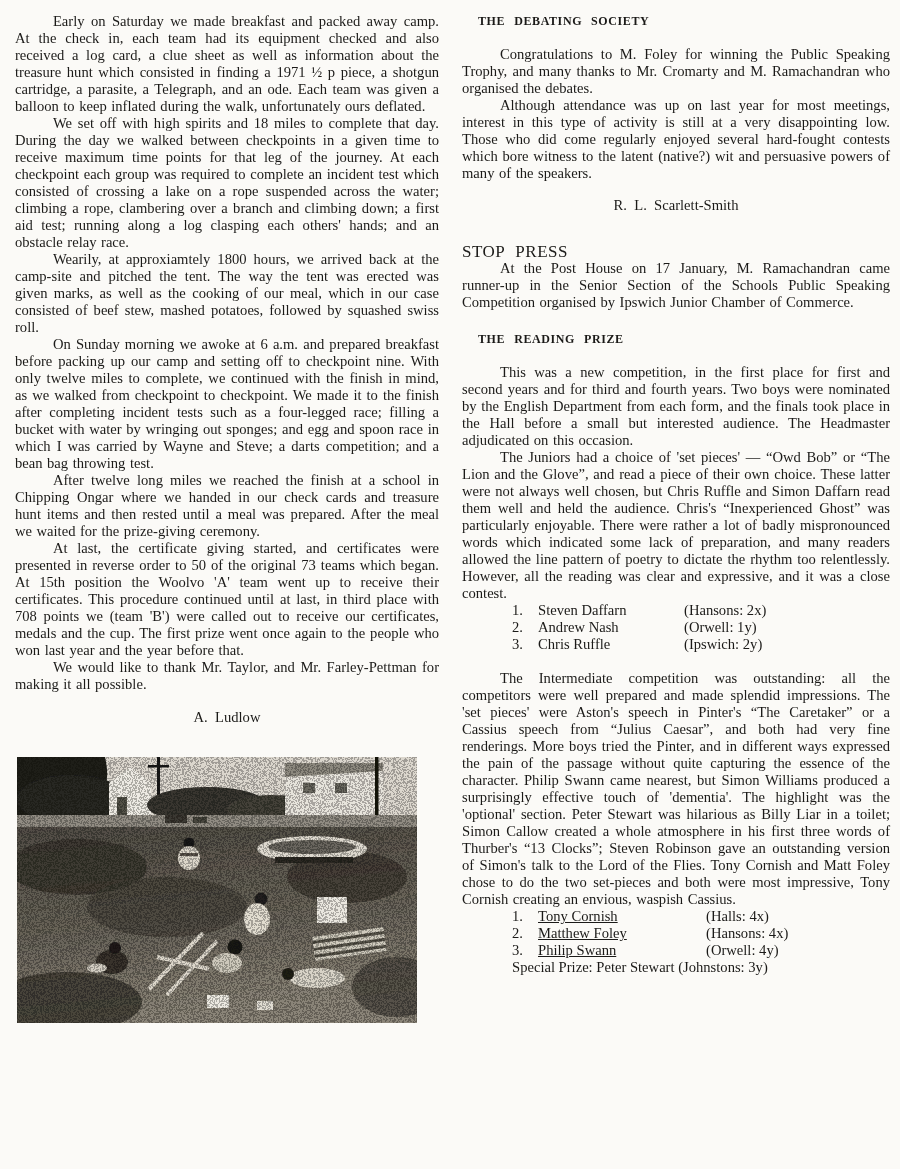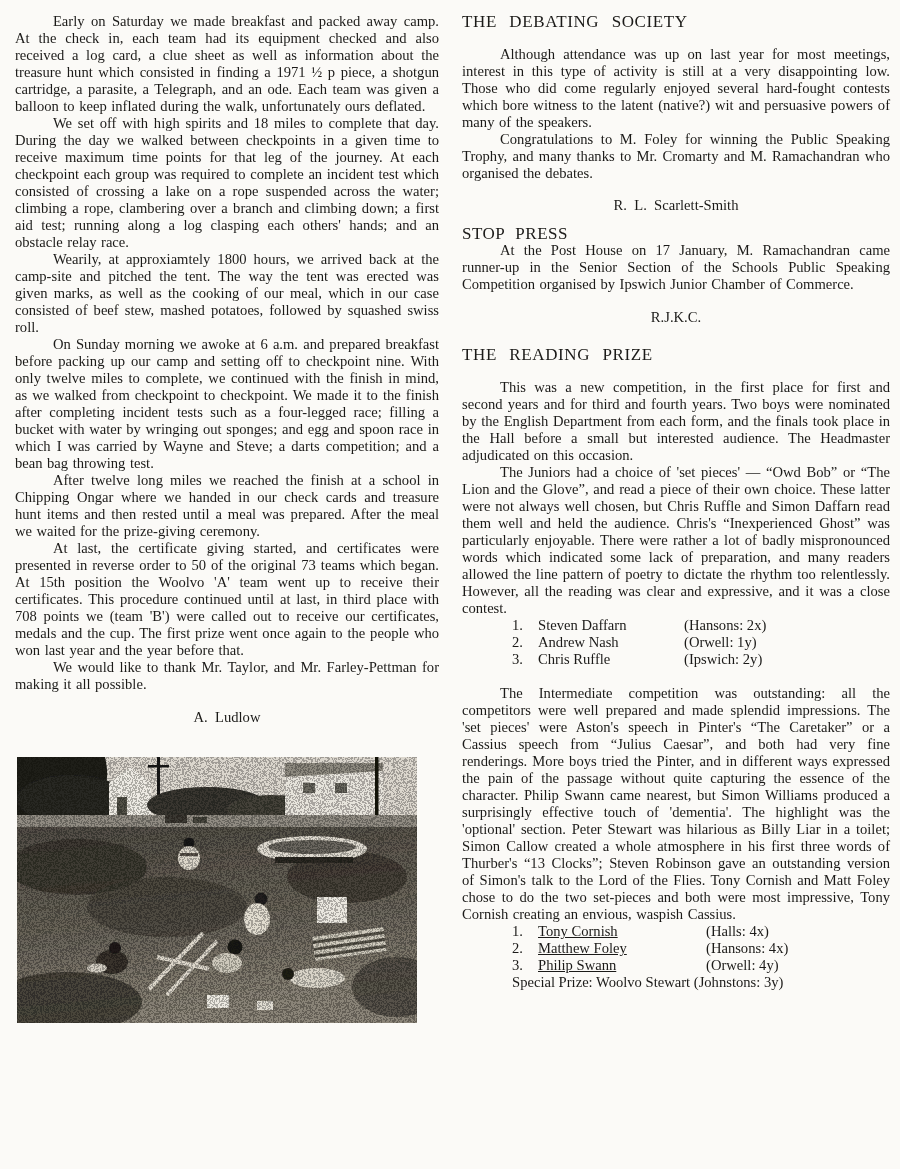--- a/index.html
+++ b/index.html
@@ -21,37 +21,37 @@
   .col{box-sizing:border-box;}
   .col-left{width:427px;margin-right:23px;}
   .col-right{width:431px;}
   .para{
     margin:0;
     text-align:justify;
     text-indent:2.6em;
     word-spacing:.06em;
   }
   .heading{
-    font-size:17px;
-    font-weight:normal;
+    font-size:12px;
+    font-weight:bold;
     letter-spacing:.6px;
     word-spacing:.45em;
-    margin:0 0 16px 0;
+    margin:0 0 16px 16px;
   }
   .heading.reading{margin-top:20px;margin-bottom:16px;}
   .subheading{
     font-size:17px;
     font-weight:normal;
     letter-spacing:.5px;
     word-spacing:.35em;
     margin:0;
   }
   .signature{
     text-align:center;
-    margin:15px 0 11px 0;
+    margin:15px 0 29px 0;
     word-spacing:.25em;
   }
   .signature.rjkc{margin:16px 0 20px 0;}
   .signature.pbr{margin:27px 0 0 0;}
   .signature.ludlow{margin:16px 0 0 0;}
   .stop-press-block{margin-top:6px;}
   .results{margin:0;padding:0;}
   .results.gap-bottom{margin-bottom:17px;}
   .result-row{display:flex;margin-left:50px;}
   .res-num{width:26px;flex:none;}
@@ -159,28 +159,27 @@
           <rect x="190" y="238" width="22" height="13" fill="#e8e5dd"></rect>
           <rect x="240" y="244" width="16" height="9" fill="#ddd9d0"></rect>
         </g>
       </svg>
     </figure>
   </div>
 
   <div class="col col-right">
 
     <h2 class="heading">THE DEBATING SOCIETY</h2>
+    <p class="para">Congratulations to M. Foley for winning the Public Speaking Trophy, and many thanks to Mr. Cromarty and M. Ramachandran who organised the debates.</p>
     <p class="para">Although attendance was up on last year for most meetings, interest in this type of activity is still at a very disappointing low. Those who did come regularly enjoyed several hard-fought contests which bore witness to the latent (native?) wit and persuasive powers of many of the speakers.</p>
-    <p class="para">Congratulations to M. Foley for winning the Public Speaking Trophy, and many thanks to Mr. Cromarty and M. Ramachandran who organised the debates.</p>
     <div class="signature">R. L. Scarlett-Smith</div>
 
     <div class="stop-press-block">
       <h3 class="subheading">STOP PRESS</h3>
       <p class="para">At the Post House on 17 January, M. Ramachandran came runner-up in the Senior Section of the Schools Public Speaking Competition organised by Ipswich Junior Chamber of Commerce.</p>
-      <div class="signature rjkc">R.J.K.C.</div>
     </div>
 
     <h2 class="heading reading">THE READING PRIZE</h2>
     <p class="para">This was a new competition, in the first place for first and second years and for third and fourth years. Two boys were nominated by the English Department from each form, and the finals took place in the Hall before a small but interested audience. The Headmaster adjudicated on this occasion.</p>
     <p class="para">The Juniors had a choice of 'set pieces' — “Owd Bob” or “The Lion and the Glove”, and read a piece of their own choice. These latter were not always well chosen, but Chris Ruffle and Simon Daffarn read them well and held the audience. Chris's “Inexperienced Ghost” was particularly enjoyable. There were rather a lot of badly mispronounced words which indicated some lack of preparation, and many readers allowed the line pattern of poetry to dictate the rhythm too relentlessly. However, all the reading was clear and expressive, and it was a close contest.</p>
 
     <div class="results gap-bottom">
       <div class="result-row">
         <span class="res-num">1.</span>
         <span class="res-name">Steven Daffarn</span>
@@ -210,19 +209,19 @@
         <span class="res-num">2.</span>
         <span class="res-name">Matthew Foley</span>
         <span class="res-house">(Hansons: 4x)</span>
       </div>
       <div class="result-row">
         <span class="res-num">3.</span>
         <span class="res-name">Philip Swann</span>
         <span class="res-house">(Orwell: 4y)</span>
       </div>
       <div class="result-row special">
-        <span>Special Prize: Woolvo Stewart (Johnstons: 3y)</span>
+        <span>Special Prize: Peter Stewart (Johnstons: 3y)</span>
       </div>
     </div>
 
 
   </div>
 </div>
 
 </body></html>

